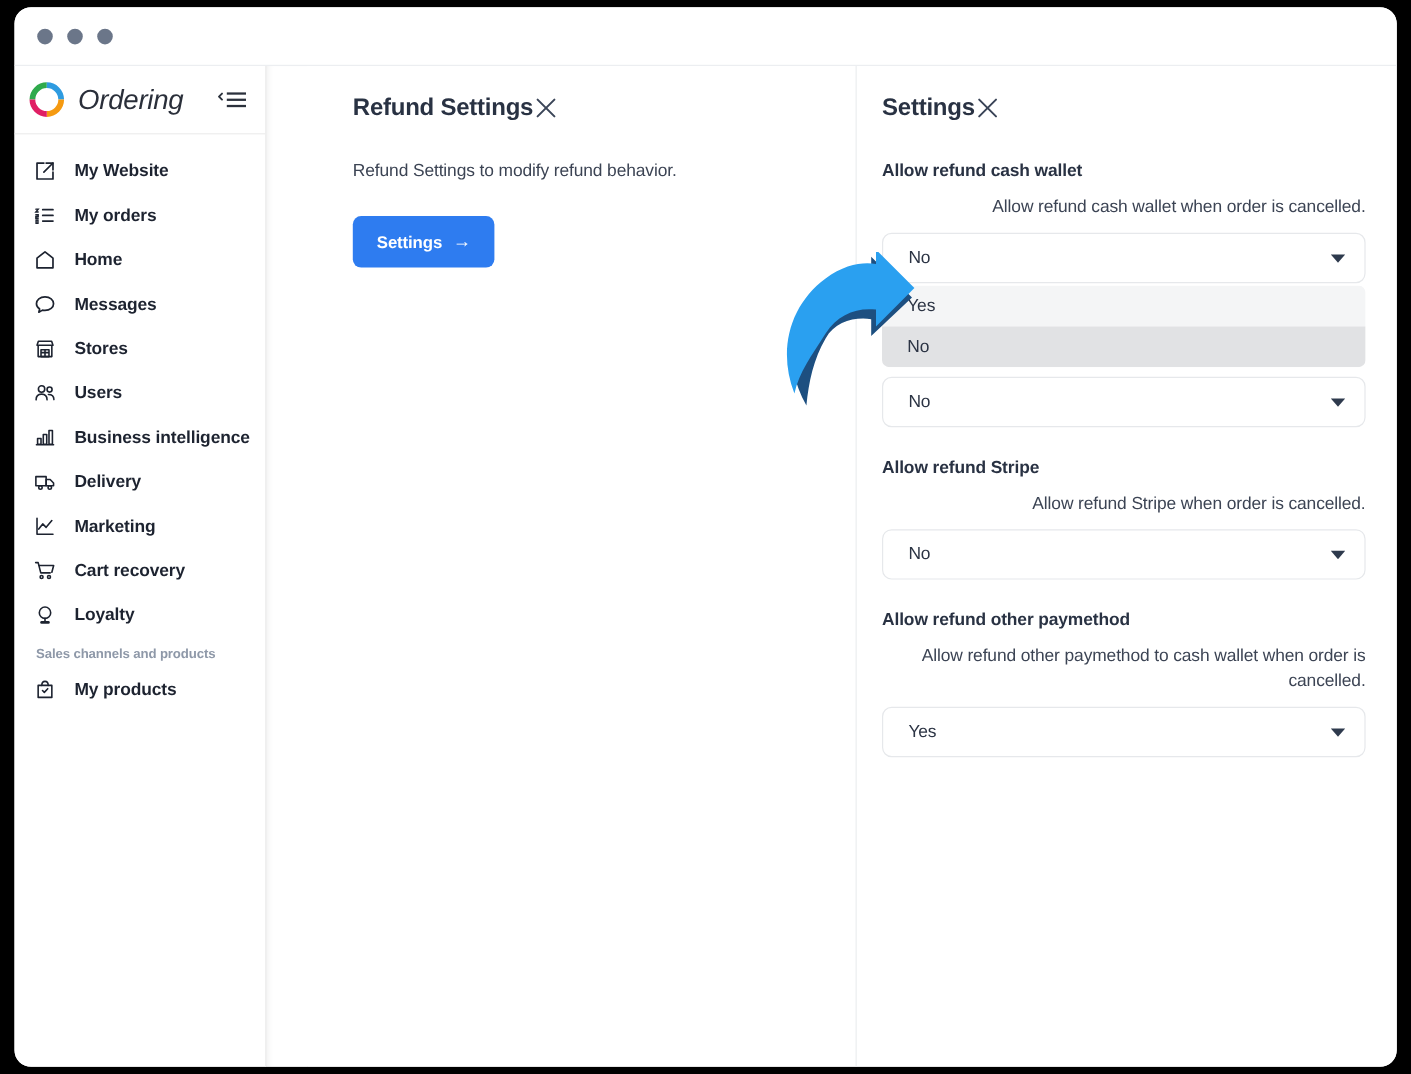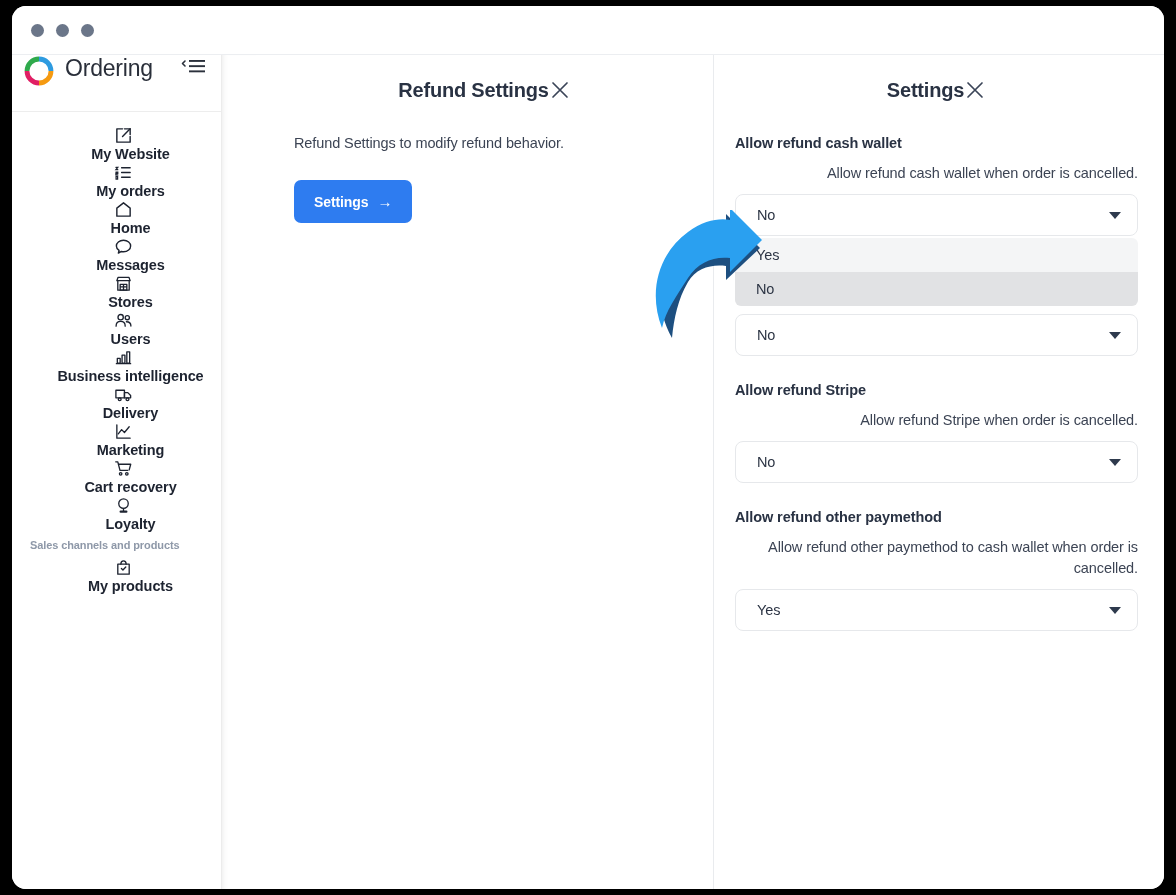--- a/index.html
+++ b/index.html
@@ -43,23 +43,24 @@
     width: 210px;
     flex: 0 0 210px;
     background: #ffffff;
     border-right: 1px solid #ececec;
     display: flex;
     flex-direction: column;
   }
   .brand {
     height: 57px;
     display: flex;
-    align-items: flex-start;
+    align-items: center;
     padding: 0 14px 0 11px;
     border-bottom: 1px solid #ededed;
+    font-style: italic;
   }
   .logo-ring { width: 32px; height: 32px; flex: 0 0 32px; }
   .brand-name {
     font-size: 23px;
     color: #2a2f3a;
     margin-left: 10px;
     letter-spacing: -0.2px;
     flex: 1 1 auto;
   }
   .collapse-btn {
@@ -67,21 +68,20 @@
     display: flex; align-items: center; justify-content: center;
     cursor: pointer;
   }
   .navlist { padding-top: 12px; }
   .navitem {
     height: 37px;
     display: flex;
     align-items: center;
     padding-left: 14px;
     cursor: pointer;
-    flex-direction: column;
   }
   .navitem .ico {
     width: 22px; height: 22px; flex: 0 0 22px;
     display: flex; align-items: center; justify-content: center;
     color: #1d2330;
   }
   .navitem .lbl {
     margin-left: 14px;
     font-size: 14.5px;
     font-weight: bold;
@@ -101,21 +101,21 @@
              box-shadow: inset 5px 0 7px -6px rgba(0,0,0,0.13); }
   .midpanel {
     flex: 1 1 auto;
     background: #ffffff;
     border-right: 1px solid #e9ebee;
     padding: 24px 38px 0 38px;
     position: relative;
     min-width: 0;
   }
   .panel-head {
-    display: flex; align-items: flex-start; justify-content: center;
+    display: flex; align-items: flex-start; justify-content: flex-start;
     margin-bottom: 33px;
   }
   .panel-title {
     font-size: 20px; font-weight: bold; color: #293243; letter-spacing: -0.2px;
   }
   .xbtn { width: 22px; height: 22px; cursor: pointer; flex: 0 0 22px; }
   .mid-desc {
     font-size: 14.5px; color: #3c4454; letter-spacing: -0.1px;
     margin-bottom: 29px;
   }

